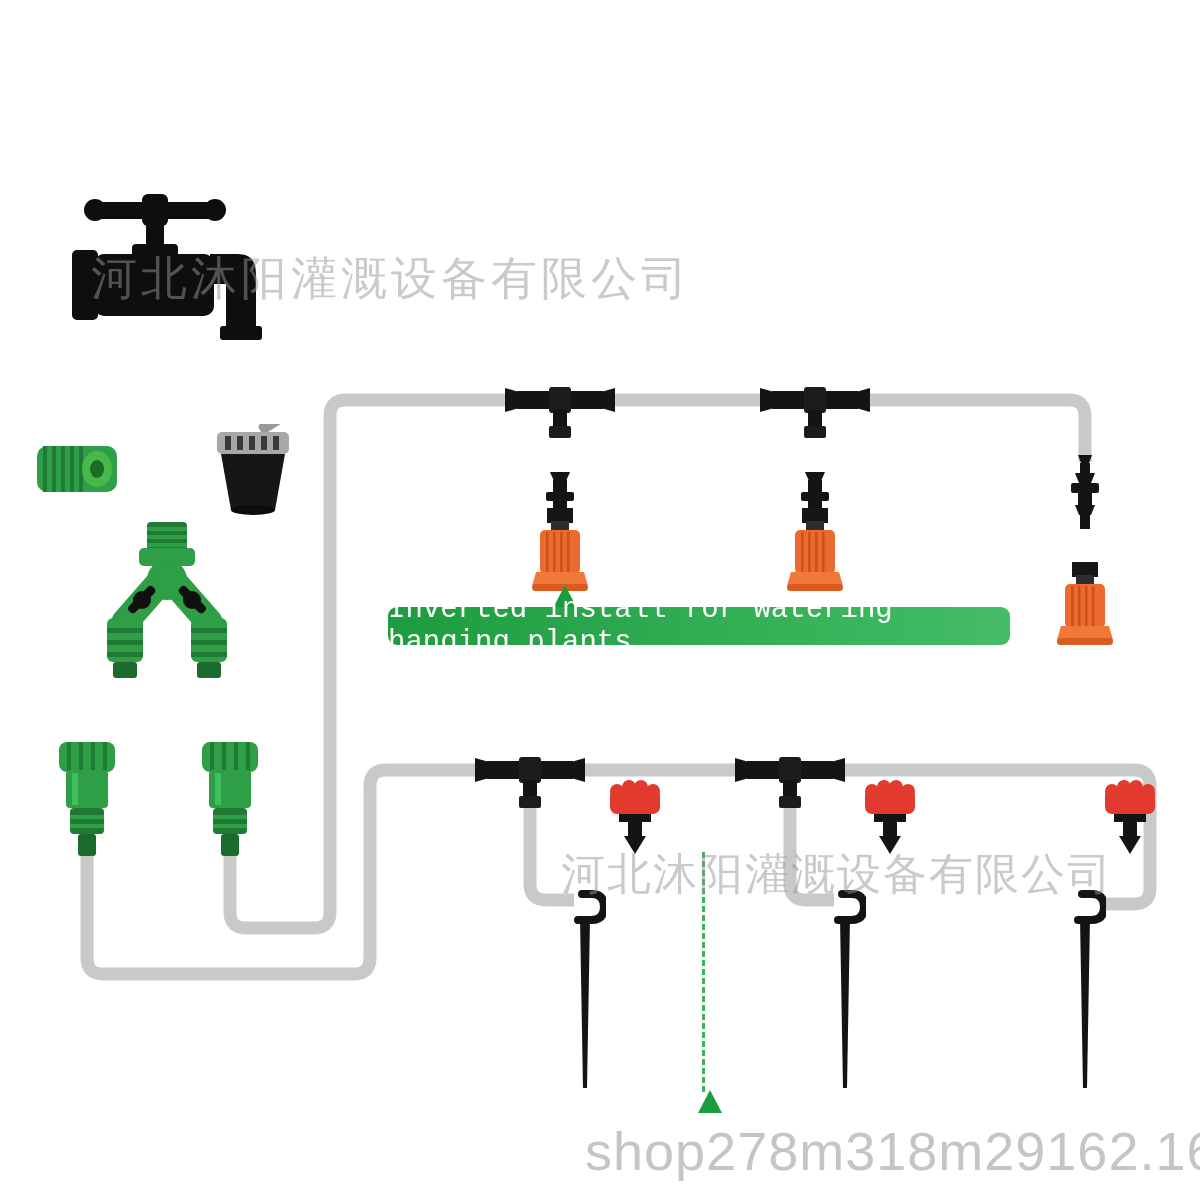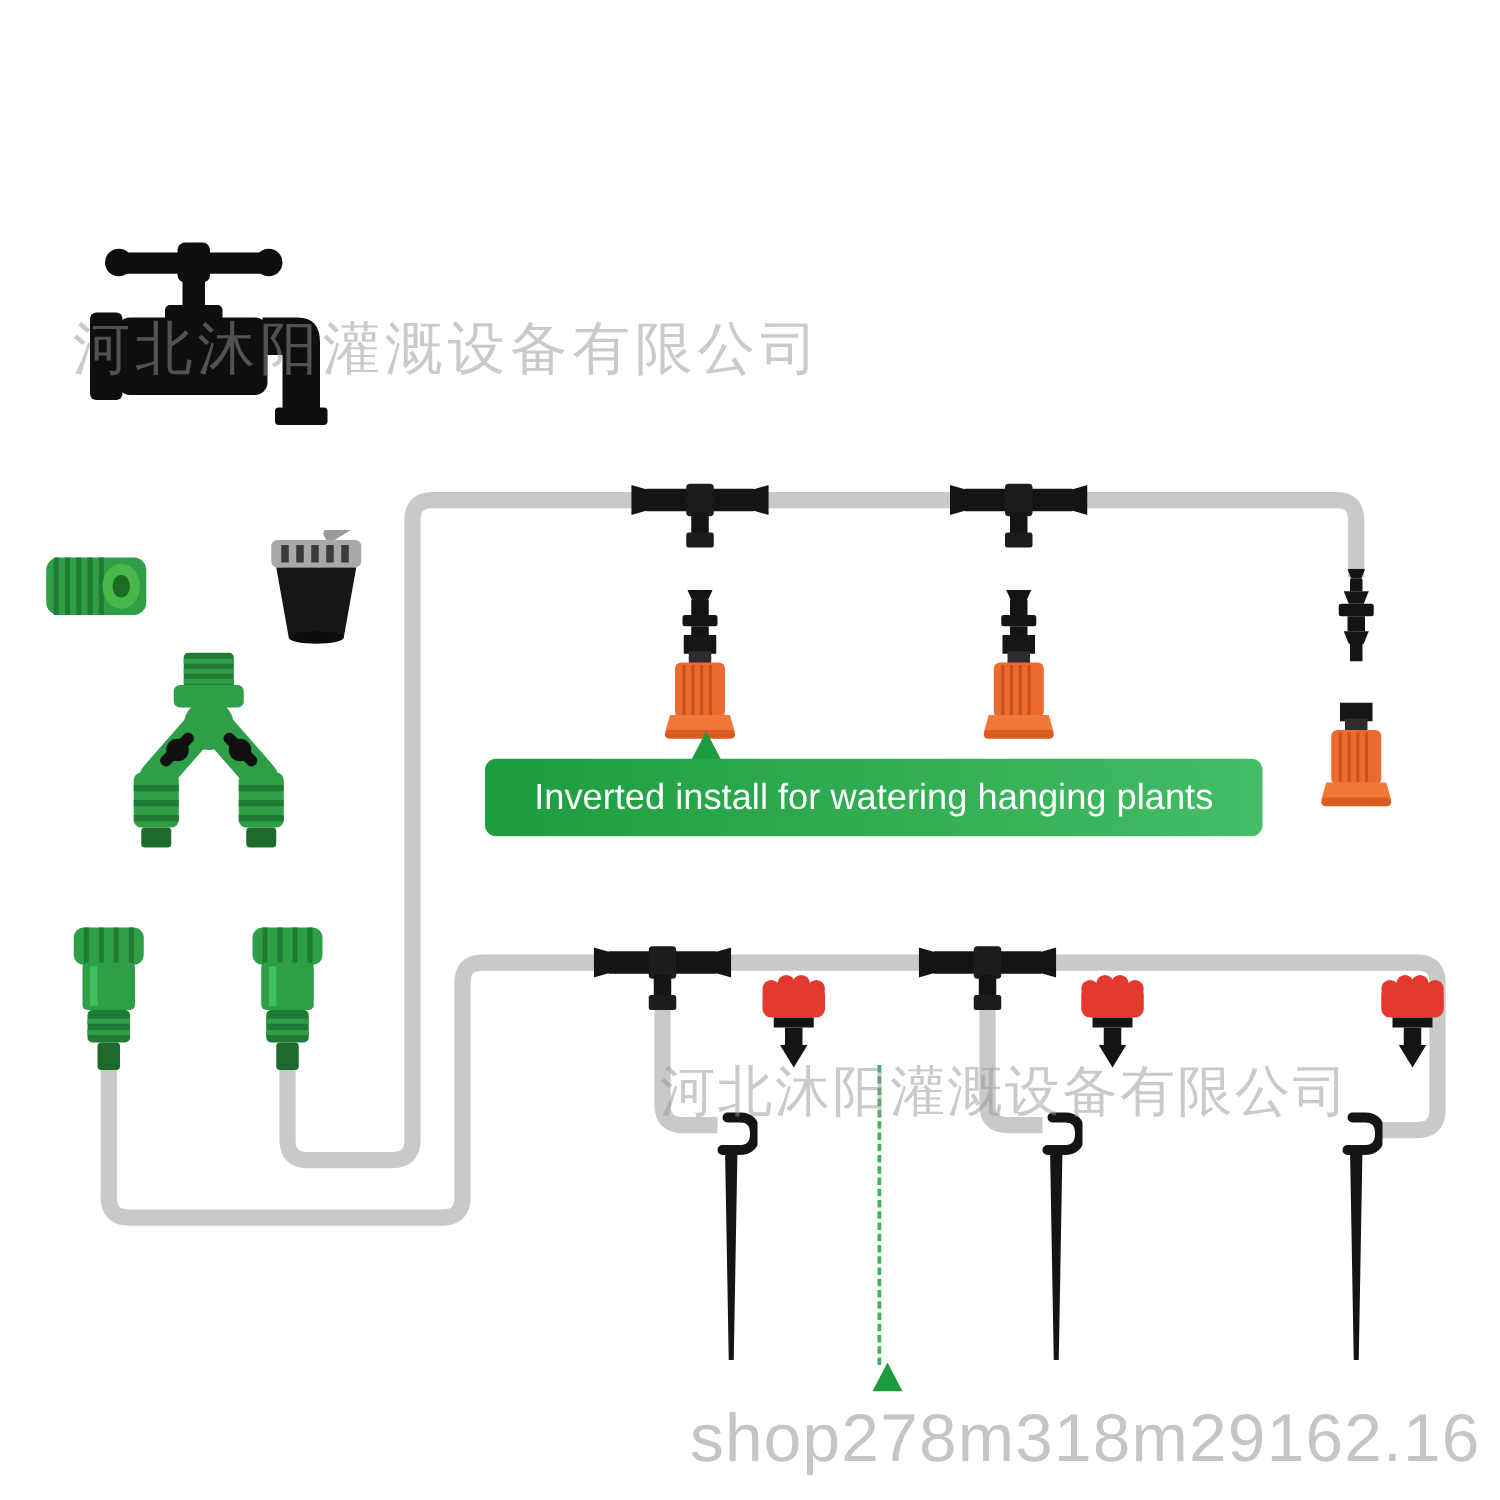--- a/index.html
+++ b/index.html
@@ -19,28 +19,28 @@
 
   .fill-black{fill:#141414;}
   .fill-green{fill:var(--part-green,#2e9e47);}
   .fill-green-dark{fill:#1f7a33;}
   .fill-green-darker{fill:#1c6b2c;}
   .fill-orange{fill:var(--nozzle-orange,#ec6a2d);}
   .fill-orange-light{fill:#f0793a;}
   .fill-orange-dark{fill:#c9511c;}
   .fill-red{fill:var(--dripper-red,#e33a2f);}
 
-  .watermark{color:var(--watermark-gray,#969696);opacity:.5;white-space:nowrap;line-height:1;}
+  .watermark{color:var(--watermark-gray,#969696);opacity:.5;white-space:nowrap;line-height:1;margin-left:33px;}
   .wm-cn-top{left:58px;top:255px;font-size:46px;letter-spacing:4px;}
   .wm-cn-mid{left:528px;top:852px;font-size:44px;letter-spacing:2px;}
   .wm-shop{left:552px;top:1124px;font-size:54px;letter-spacing:1px;opacity:.55;}
 
-  .banner{height:62px;border-radius:9px;display:flex;align-items:center;justify-content:center;
+  .banner{height:38px;border-radius:9px;display:flex;align-items:center;justify-content:center;
           background:linear-gradient(90deg,var(--banner-green-dark,#1d9c3f),var(--banner-green-light,#44bd66));
-          color:#ffffff;font-size:29px;}
+          color:#ffffff;font-size:29px;font-family:Liberation Mono, monospace;}
   .banner-pointer{width:0;height:0;border-left:12px solid transparent;border-right:12px solid transparent;
           border-bottom:23px solid var(--banner-green-dark,#22a24a);}
   .dashed-line{width:0;border-left:3px dashed var(--dashed-green,#3cb457);}
 </style>
 </head>
 <body>
 
 <div id="canvas">
 
   <svg class="abs layer-tubes" style="left:0;top:0" width="1200" height="1200">

